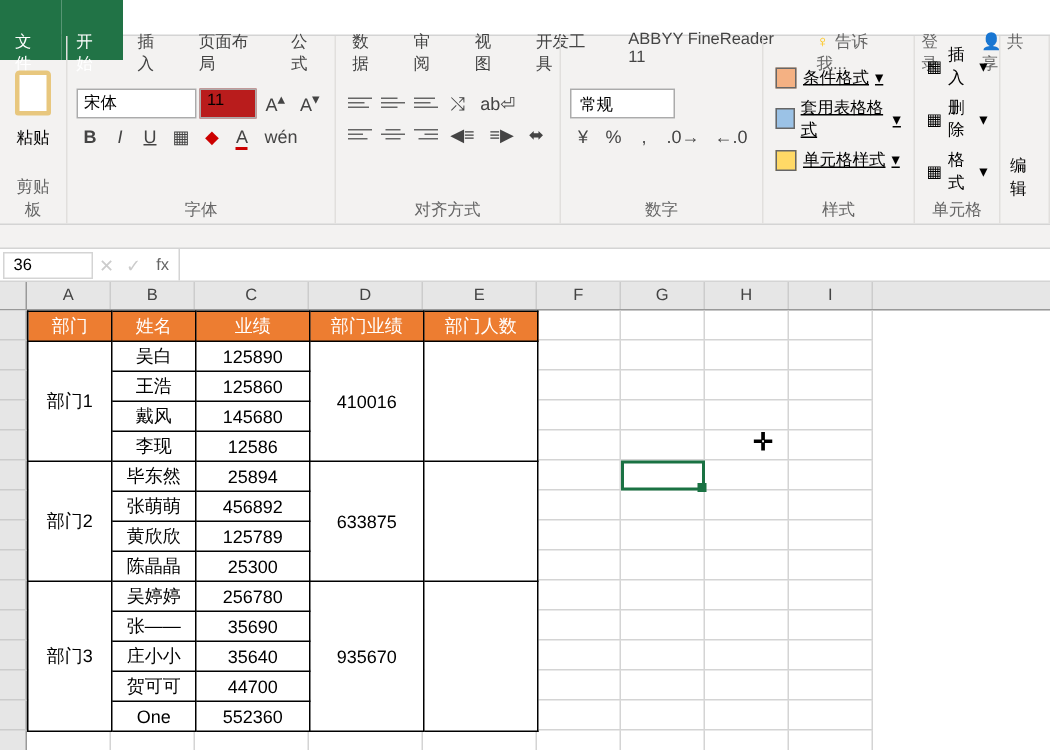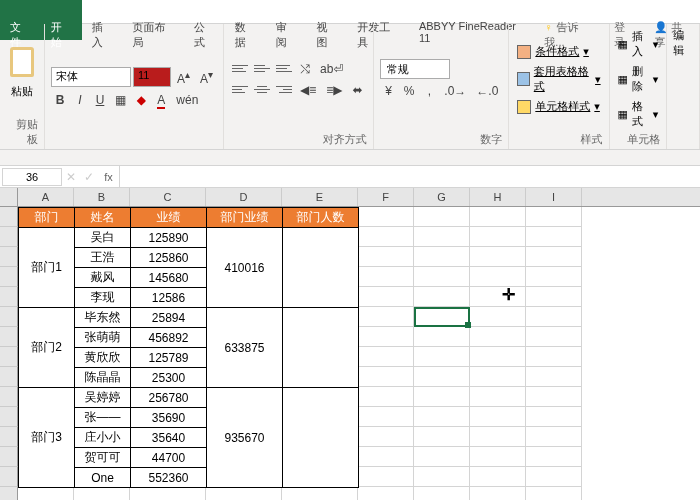--- a/index.html
+++ b/index.html
@@ -8,21 +8,21 @@
 .tabs { display: flex; background: #fff; height: 24px; border-bottom: 1px solid #d4d4d4; }
 .tab { padding: 20px 10px; font-size: 11px; color: #444; cursor: pointer; }
 .tab.file { background: #217346; color: #fff; }
 .tab.active { background: #217346; color: #fff; }
 .tabs .right { margin-left: auto; display: flex; }
 .tabs .right .tab { color: #666; }
 .lightbulb { color: #ffc000; margin-right: 4px; }
 
 .ribbon { background: #f3f2f1; min-height: 85px; display: flex; border-bottom: 1px solid #d4d4d4; }
 .ribbon-group { border-right: 1px solid #e1dfdd; padding: 4px 6px 2px; display: flex; flex-direction: column; }
-.ribbon-group-label { text-align: right; font-size: 11px; color: #666; margin-top: auto; padding-top: 2px; }
+.ribbon-group-label { text-align: center; font-size: 11px; color: #666; margin-top: auto; padding-top: 2px; }
 .ribbon-content { display: flex; flex-direction: column; gap: 3px; flex: 1; justify-content: center; }
 
 .paste-icon { width: 32px; height: 36px; position: relative; }
 .clipboard { width: 24px; height: 30px; background: #e8c77e; border-radius: 3px 3px 2px 2px; margin: 2px auto; position: relative; }
 .clipboard::before { content: ""; position: absolute; top: 3px; left: 3px; right: 3px; bottom: 3px; background: #fff; }
 
 .font-row { display: flex; gap: 2px; align-items: center; }
 .font-select { border: 1px solid #ababab; background: #fff; padding: 1px 4px; font-size: 11px; height: 20px; min-width: 80px; }
 .font-size { border: 1px solid #ababab; background: #b91c1c; padding: 1px 4px; font-size: 11px; height: 20px; width: 38px; }
 .ribbon-btn { padding: 2px 4px; font-size: 12px; cursor: pointer; color: #444; min-width: 18px; text-align: center; }
@@ -34,21 +34,21 @@
 .align-btn { width: 20px; height: 16px; display: flex; flex-direction: column; justify-content: center; gap: 2px; padding: 2px; cursor: pointer; }
 .align-btn span { height: 1px; background: #666; }
 
 .number-fmt { border: 1px solid #ababab; background: #fff; padding: 2px 6px; font-size: 11px; height: 20px; width: 70px; }
 
 .style-item { display: flex; align-items: center; gap: 4px; font-size: 11px; padding: 1px 2px; cursor: pointer; text-decoration: underline; }
 .style-icon { width: 14px; height: 14px; border: 1px solid #666; }
 
 .cell-item { display: flex; align-items: center; gap: 4px; font-size: 11px; padding: 1px 2px; cursor: pointer; }
 
-.formula-bar { display: flex; height: 22px; border-bottom: 1px solid #d4d4d4; align-items: center; text-align: center; }
+.formula-bar { display: flex; height: 22px; border-bottom: 1px solid #d4d4d4; align-items: center; }
 .name-box { width: 60px; border: 1px solid #d4d4d4; padding: 2px 6px; font-size: 11px; margin-left: 2px; }
 .fx-btn { padding: 2px 6px; color: #666; font-size: 11px; }
 .fx-sep { color: #ccc; padding: 0 4px; }
 
 .sheet-area { position: relative; }
 .col-headers { display: flex; background: #e6e6e6; border-bottom: 1px solid #999; }
 .corner { width: 18px; height: 18px; border-right: 1px solid #999; background: #e6e6e6; }
 .col-header { flex: 0 0 56px; width: 56px; height: 18px; text-align: center; font-size: 11px; border-right: 1px solid #ccc; line-height: 18px; color: #444; }
 .col-header.wide { flex: 0 0 76px; width: 76px; }
 
@@ -117,20 +117,21 @@
       <div class="font-row">
         <div class="ribbon-btn bold">B</div>
         <div class="ribbon-btn italic">I</div>
         <div class="ribbon-btn underline">U</div>
         <div class="ribbon-btn">▦</div>
         <div class="ribbon-btn" style="color:#c00">◆</div>
         <div class="ribbon-btn"><span style="border-bottom:2px solid #c00">A</span></div>
         <div class="ribbon-btn">wén</div>
       </div>
     </div>
+    <div class="ribbon-group-label">字体</div>
   </div>
 
   <div class="ribbon-group">
     <div class="ribbon-content">
       <div class="font-row">
         <div class="align-grid">
           <div class="align-btn">
               <span style="width:100%"></span>
               <span style="width:70%"></span>
               <span style="width:85%"></span>
@@ -201,21 +202,21 @@
   <div class="ribbon-group">
     <div class="ribbon-content">
       <div class="cell-item">▦ <span>插入</span> ▾</div>
       <div class="cell-item">▦ <span>删除</span> ▾</div>
       <div class="cell-item">▦ <span>格式</span> ▾</div>
     </div>
     <div class="ribbon-group-label">单元格</div>
   </div>
 
   <div class="ribbon-group">
-    <div class="ribbon-content" style="justify-content:flex-start">
+    <div class="ribbon-content" style="justify-content:flex-end">
       <div style="font-size:11px">编辑</div>
     </div>
     <div class="ribbon-group-label">&nbsp;</div>
   </div>
 </div>
 
 <div style="height:16px;background:#f3f2f1;border-bottom:1px solid #d4d4d4"></div>
 
 <div class="formula-bar">
   <div class="name-box">36</div>

